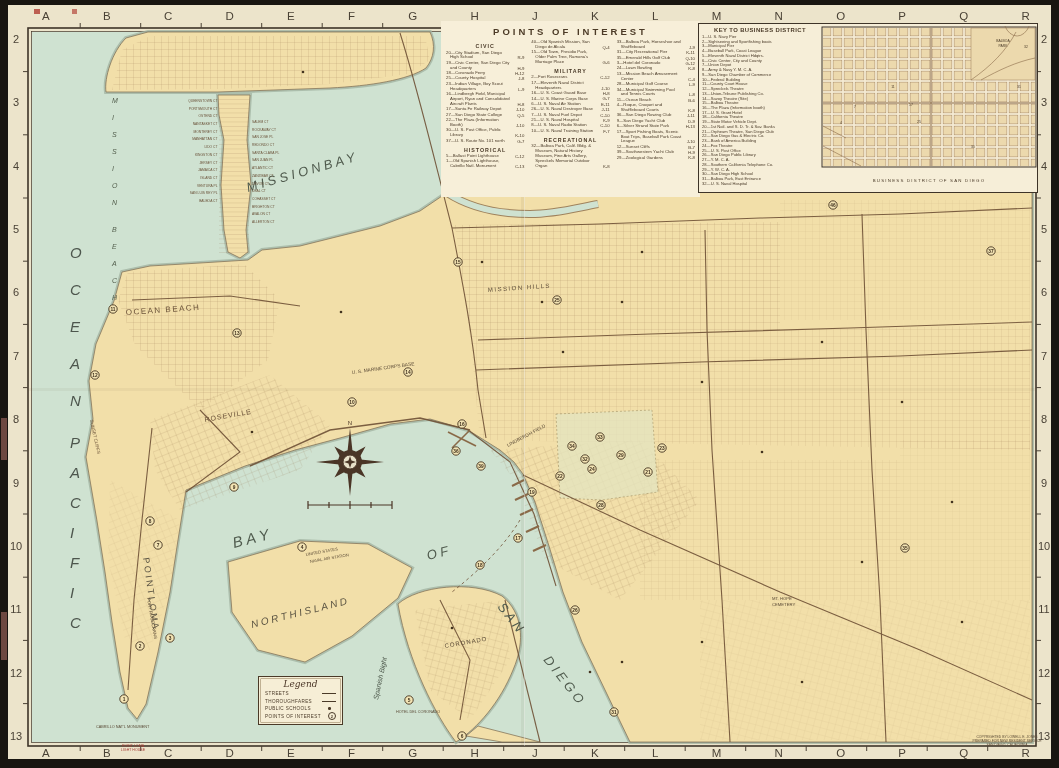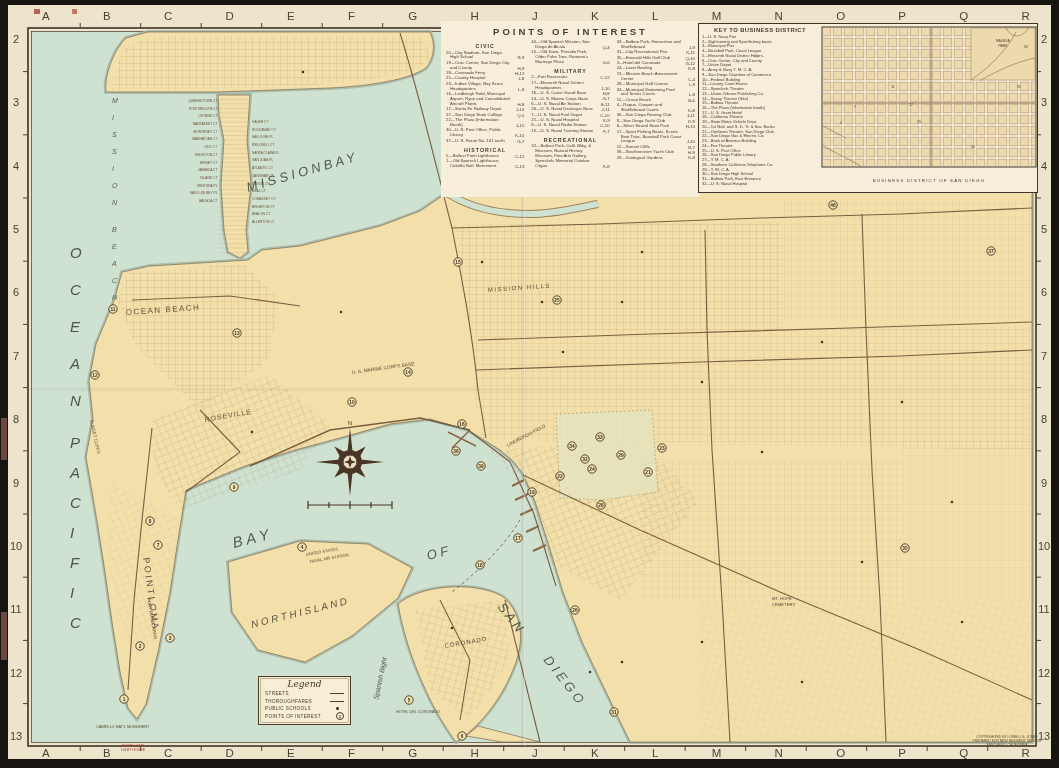--- a/index.html
+++ b/index.html
@@ -26,21 +26,21 @@
   .pc:empty{display:none;}
 
   .key-box{left:698px;top:23px;width:340px;height:170px;background:#f6eed8;border:1.3px solid #3e3428;
            display:flex;padding:2px 3px;}
   .key-left{width:116px;flex:none;padding-right:3px;}
   .key-title{font-size:5.9px;font-weight:bold;letter-spacing:0.4px;text-align:center;margin:1px 0 2px;white-space:nowrap;}
   .key-item{font-size:4.1px;line-height:1.16;padding-left:3px;text-indent:-3px;}
   .key-right{flex:1;display:flex;flex-direction:column;align-items:center;}
   .key-caption{font-size:4.4px;letter-spacing:1.2px;text-align:center;margin-top:1.5px;white-space:nowrap;}
 
-  .legend-box{left:258px;top:676px;width:93px;height:49px;background:#f6eed6;border:1px solid #4a3a28;
+  .legend-box{left:258px;top:676px;width:85px;height:49px;background:#f6eed6;border:1px solid #4a3a28;
               box-shadow:inset 0 0 0 1.5px #f6eed6, inset 0 0 0 2px #8a7450;padding:2px 6px;}
   .legend-title{font-family:"DejaVu Serif",serif;font-style:italic;font-size:9px;text-align:center;
                 color:#4a3526;margin-bottom:1px;}
   .legend-row{display:flex;align-items:center;font-size:4.6px;letter-spacing:0.4px;height:7.5px;}
   .legend-row .lab{flex:1;}
   .sym-line-thin{width:14px;height:0;border-top:0.7px solid #4a3a28;}
   .sym-line-thick{width:14px;height:0;border-top:1.8px solid #4a3a28;}
   .sym-dot{width:2.6px;height:2.6px;border-radius:50%;background:#4a3a28;margin-right:5px;}
   .sym-circ{width:6px;height:6px;border-radius:50%;border:0.8px solid #4a3a28;font-size:4px;font-weight:bold;
             display:flex;align-items:center;justify-content:center;}

